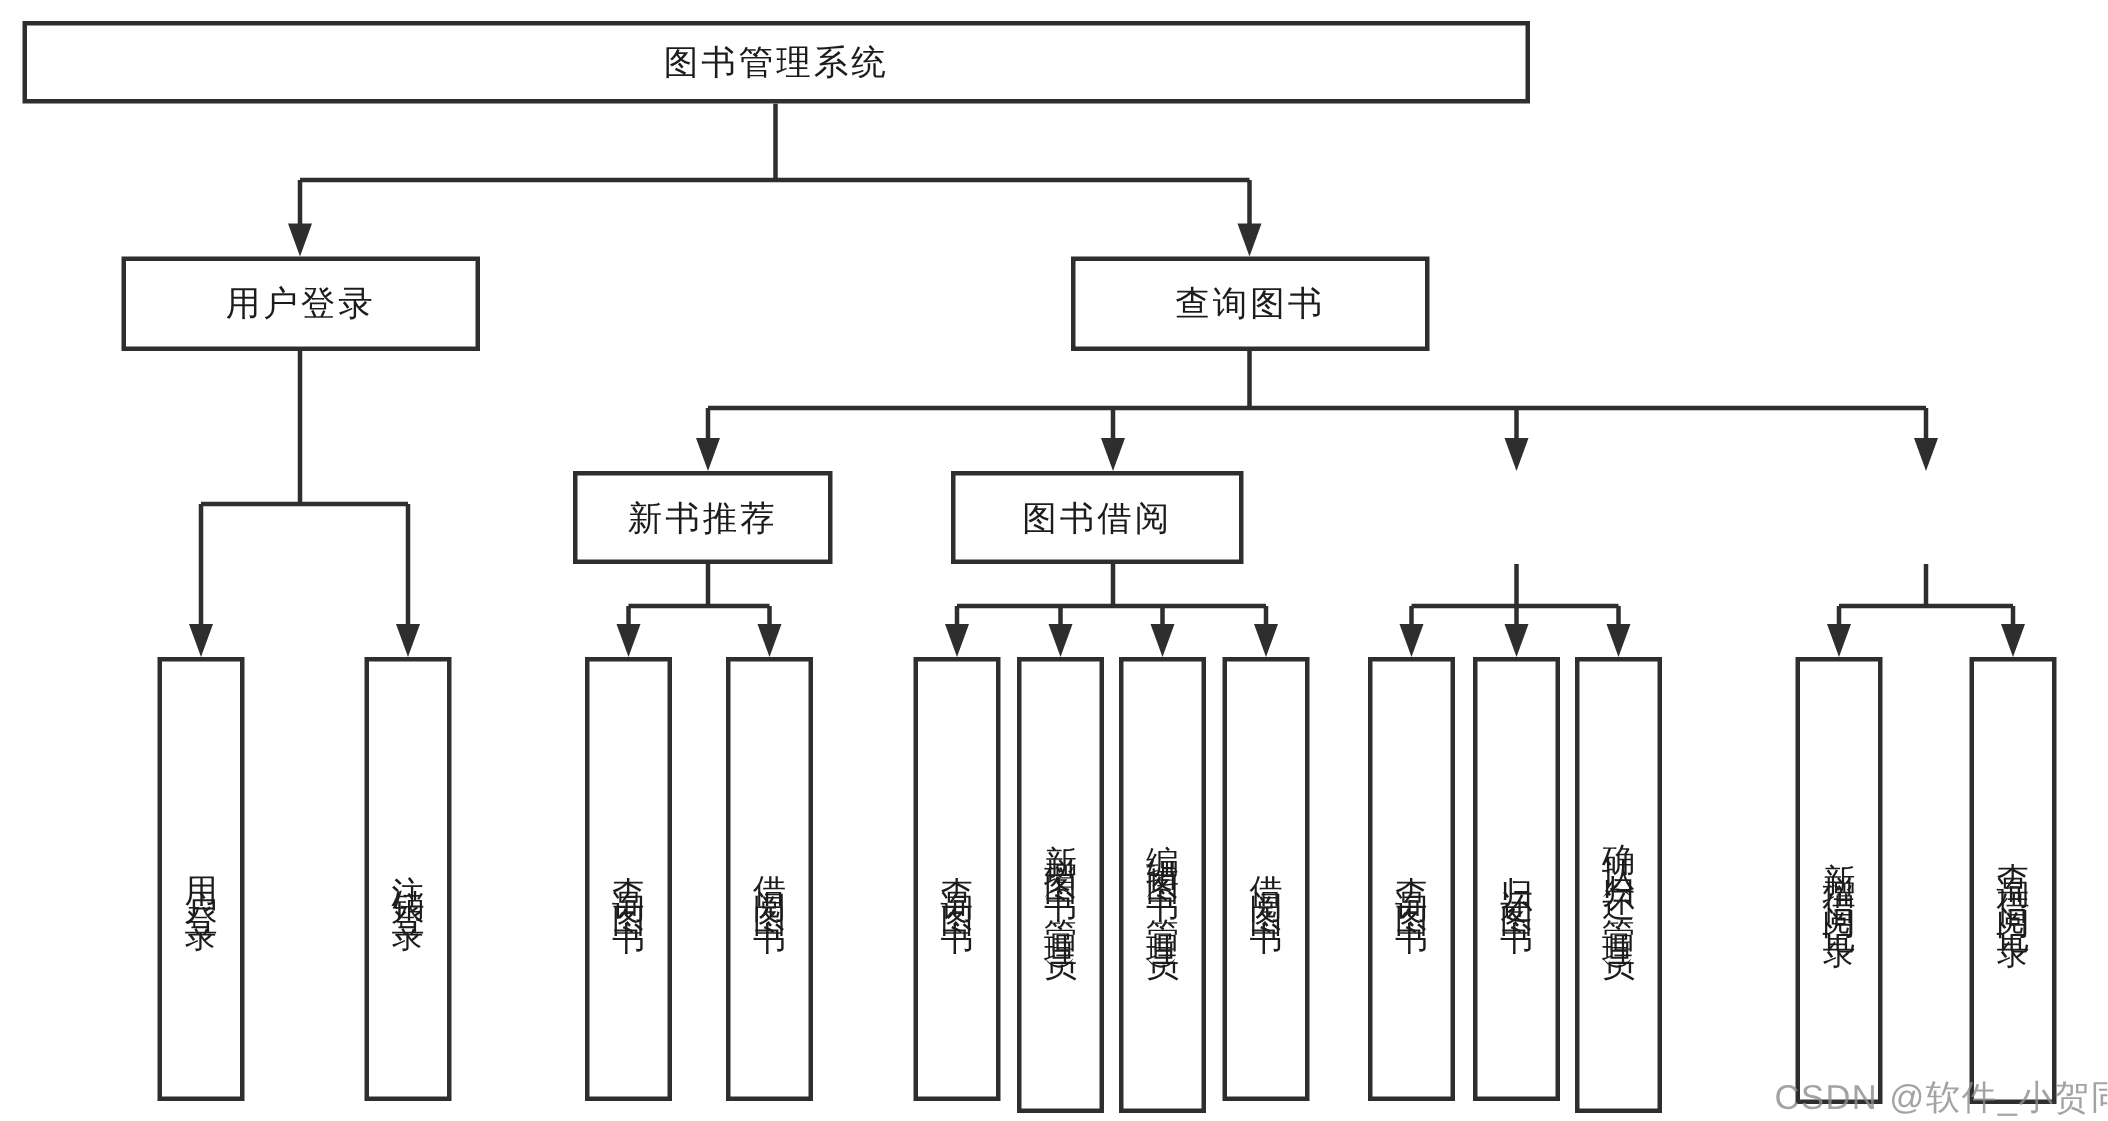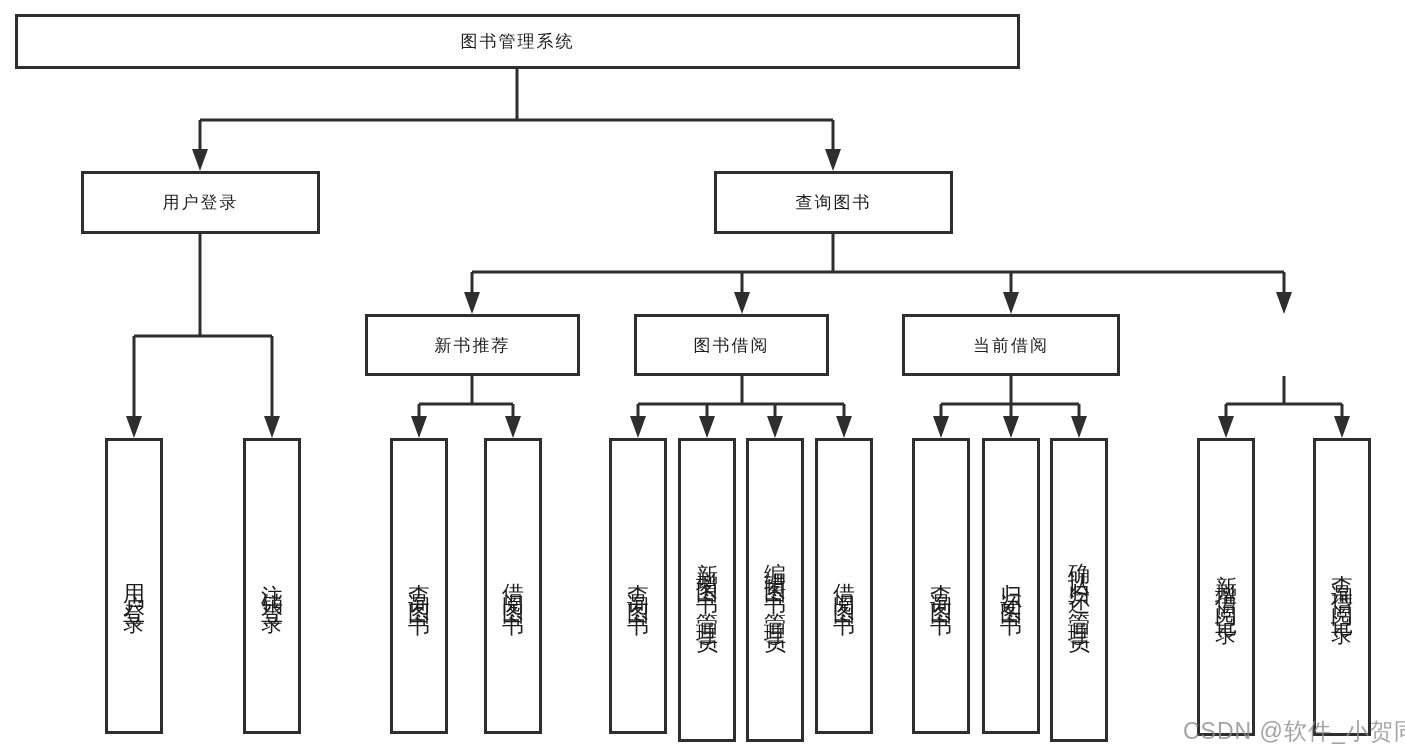--- a/index.html
+++ b/index.html
@@ -15,21 +15,21 @@
   .node {
     position: absolute;
     box-sizing: border-box;
     border: 3px solid #2e2e2e;
     background: #ffffff;
     display: flex;
     align-items: center;
     justify-content: center;
     color: #1c1c1c;
   }
-  .hlabel { font-size: 17px; letter-spacing: 2px; white-space: nowrap; }
+  .hlabel { font-size: 23px; letter-spacing: 2px; white-space: nowrap; }
   .lvl2 { top: 171px; width: 239px; height: 63px; }
   .lvl3 { top: 314px; height: 62px; }
   .leaf { top: 438px; width: 58px; height: 296px; }
   .leaf.tall { height: 304px; }
   .vtext {
     writing-mode: vertical-rl;
     text-orientation: mixed;
     font-size: 22px;
     letter-spacing: 10px;
     line-height: 1;
@@ -88,28 +88,25 @@
     <span class="hlabel">图书管理系统</span>
   </div>
 
   <div class="node lvl2" style="left:81px">
     <span class="hlabel">用户登录</span>
   </div>
   <div class="node lvl2" style="left:714px">
     <span class="hlabel">查询图书</span>
   </div>
 
-  <div class="node lvl3" style="left:365px; width:215px">
+  <div class="node lvl3" style="left:382px; width:173px">
     <span class="hlabel">新书推荐</span>
   </div>
   <div class="node lvl3" style="left:634px; width:195px">
     <span class="hlabel">图书借阅</span>
-  </div>
-  <div class="node lvl3" style="left:902px; width:218px">
-    <span class="hlabel">当前借阅</span>
   </div>
 
   <div class="node leaf" style="left:105px">
     <span class="vtext">用户登录</span>
   </div>
   <div class="node leaf" style="left:243px">
     <span class="vtext">注销登录</span>
   </div>
 
   <div class="node leaf" style="left:390px">

